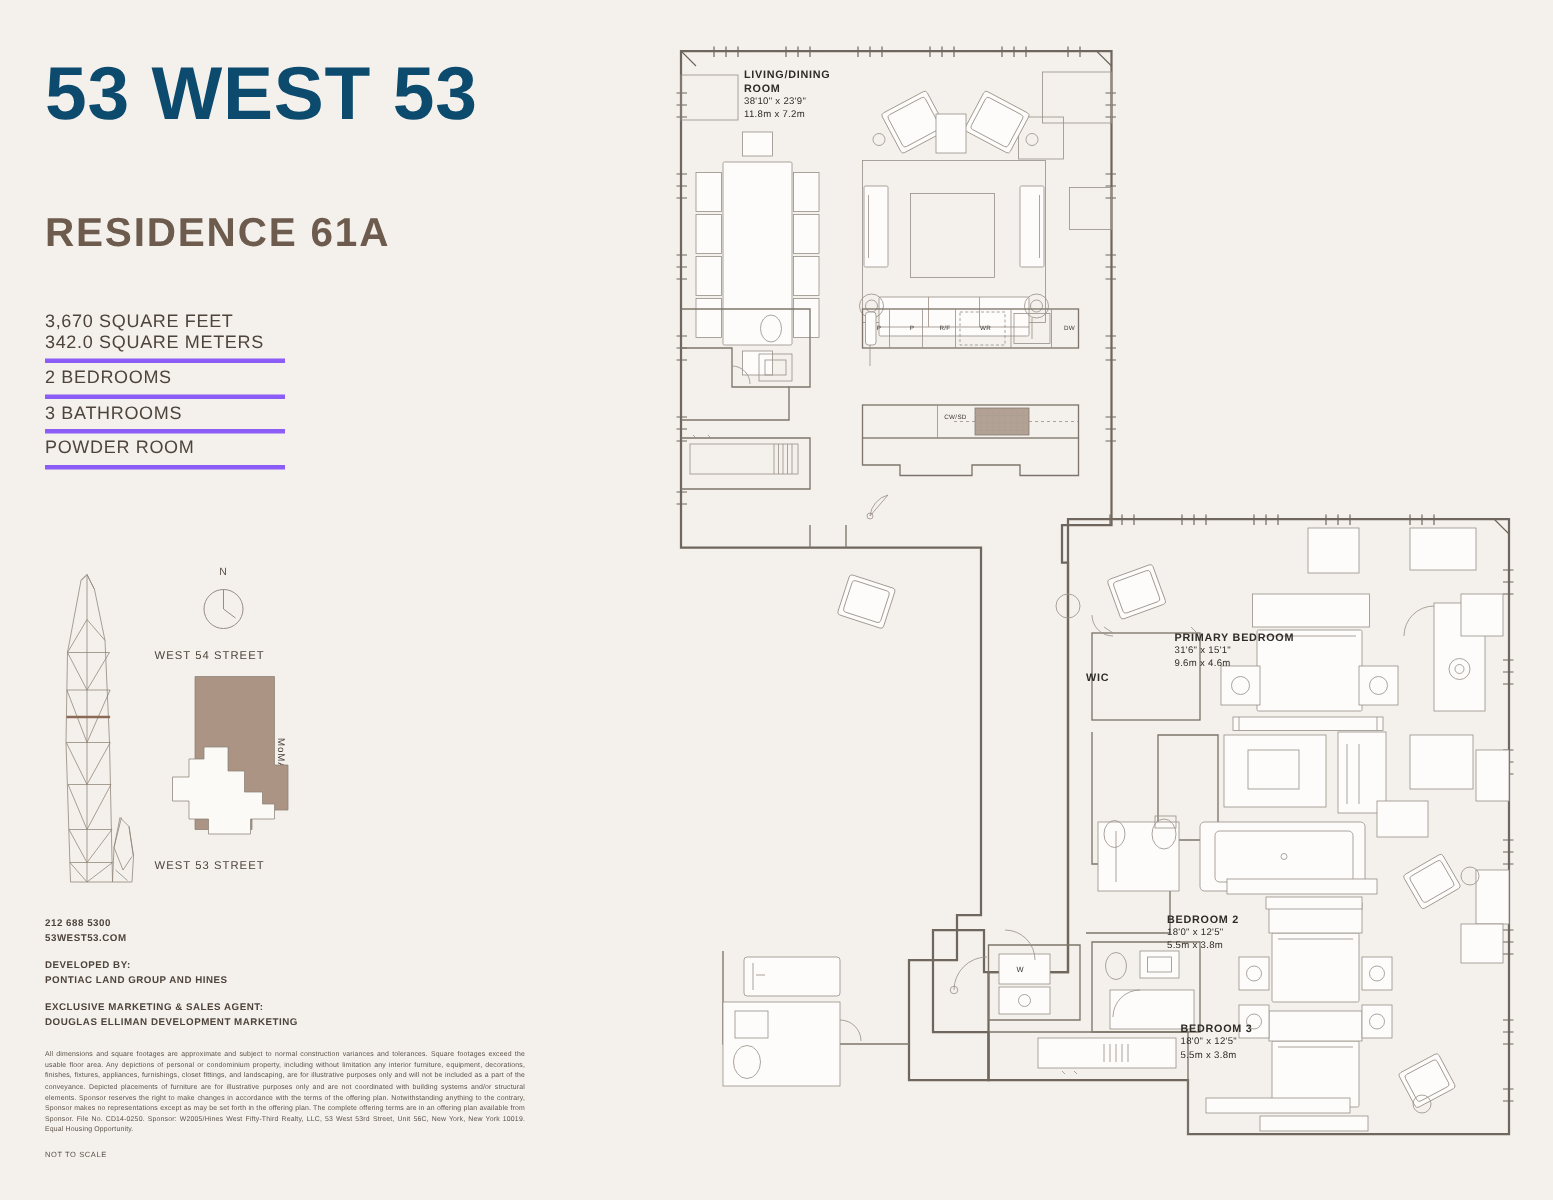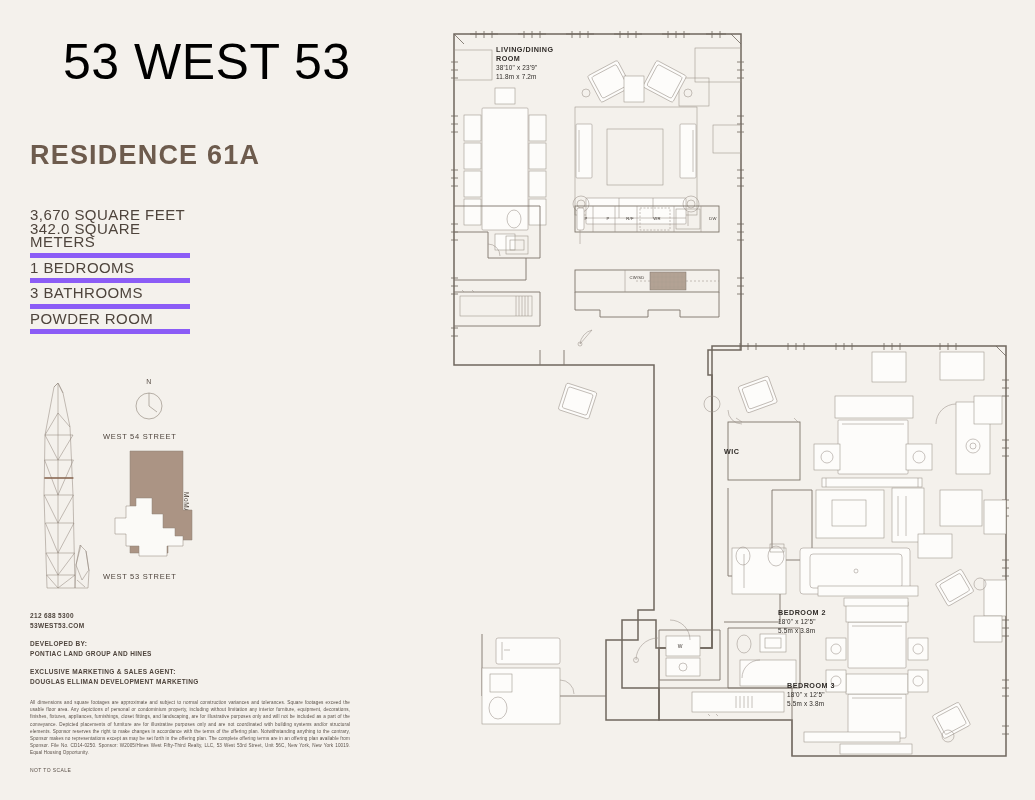--- a/index.html
+++ b/index.html
@@ -21,45 +21,44 @@
   #left-panel {
     position: absolute;
     left: 0; top: 0;
     width: 430px; height: 800px;
   }
   #brand-title {
     position: absolute;
     left: 30px; top: 33px;
     font-size: 50px;
     letter-spacing: 0.5px;
-    color: #000000;
-    font-weight: 400;
+    color: #0c4a6e;
+    font-weight: 700;
     white-space: nowrap;
-    margin-left: 33px;
   }
   #residence-title {
     position: absolute;
     left: 30px; top: 140px;
     font-size: 27px;
     letter-spacing: 1.2px;
     color: #6d5b4d;
     font-weight: 700;
     white-space: nowrap;
   }
   #spec-list {
     position: absolute;
     left: 30px; top: 208px;
     width: 160px;
   }
   .spec-row {
-    font-size: 15px;
+    font-size: 12px;
     letter-spacing: 0.45px;
     color: #4e443c;
     padding: 3px 0 4px 0;
-    border-bottom: 5px solid #8b5cf6;
+    border-bottom: 3px solid #8b5cf6;
     line-height: 13.5px;
   }
   .spec-row:first-child { padding-top: 0; }
   .spec-sub { display: block; }
 
   
   #tower-wrap {
     position: absolute;
     left: 30px; top: 375px;
     width: 90px; height: 215px;
@@ -178,21 +177,21 @@
 
     <div id="brand-title">53 WEST 53</div>
     <div id="residence-title">RESIDENCE 61A</div>
 
     <div id="spec-list">
       <div class="spec-row">
         <span class="spec-sub">3,670 SQUARE FEET</span>
         <span class="spec-sub">342.0 SQUARE METERS</span>
       </div>
       <div class="spec-row">
-        <span class="spec-sub">1 BEDROOMS</span>
+        <span class="spec-sub">2 BEDROOMS</span>
       </div>
       <div class="spec-row">
         <span class="spec-sub">3 BATHROOMS</span>
       </div>
       <div class="spec-row">
         <span class="spec-sub">POWDER ROOM</span>
       </div>
     </div>
 
     <div id="tower-wrap">
@@ -567,20 +566,25 @@
     </svg>
 
     
     <div class="rm-label" style="left:56px; top:25px; width:180px;">
       <span class="rm-name">LIVING/DINING</span>
       <span class="rm-name">ROOM</span>
       <span class="rm-dim">38'10" x 23'9"</span>
       <span class="rm-dim">11.8m x 7.2m</span>
     </div>
 
+    <div class="rm-label" style="left:343px; top:400px; width:180px;">
+      <span class="rm-name">PRIMARY BEDROOM</span>
+      <span class="rm-dim">31'6" x 15'1"</span>
+      <span class="rm-dim">9.6m x 4.6m</span>
+    </div>
 
     <div class="rm-label" style="left:338px; top:588px; width:180px;">
       <span class="rm-name">BEDROOM 2</span>
       <span class="rm-dim">18'0" x 12'5"</span>
       <span class="rm-dim">5.5m x 3.8m</span>
     </div>
 
     <div class="rm-label" style="left:347px; top:661px; width:180px;">
       <span class="rm-name">BEDROOM 3</span>
       <span class="rm-dim">18'0" x 12'5"</span>

